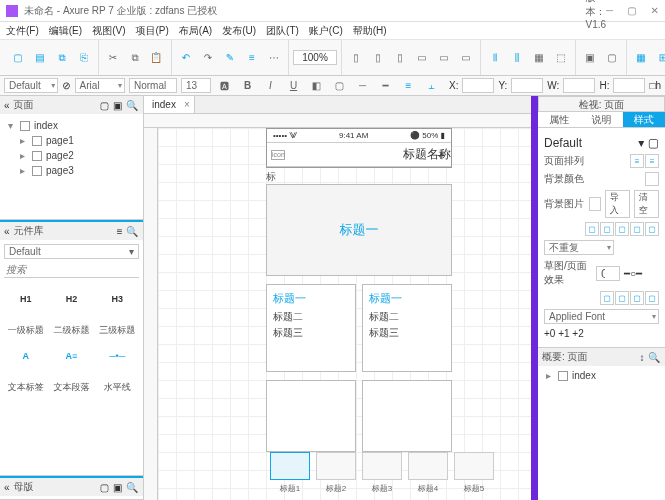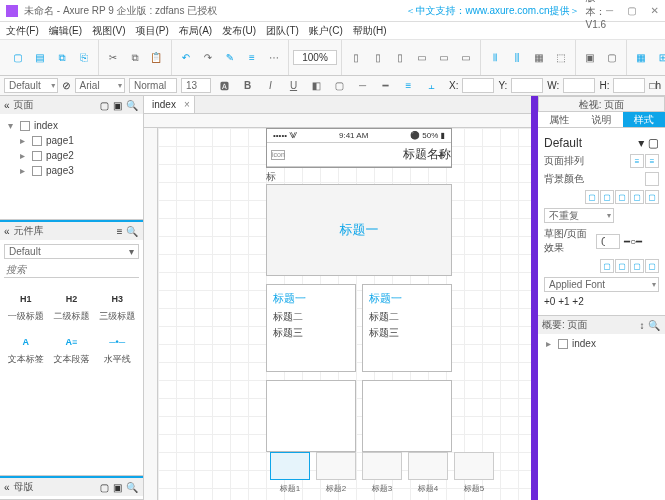--- a/index.html
+++ b/index.html
@@ -26,21 +26,21 @@
 .panel-hdr .ttl{flex:1;color:#555}
 .pages{flex:1;padding:4px}
 .pgitem{display:flex;align-items:center;gap:4px;padding:2px 4px;font-size:10px;color:#444}
 .pgitem::before{content:"▸";color:#888;width:8px}
 .pgitem.root::before{content:"▾"}
 .pgicon{width:10px;height:10px;border:1px solid #999;background:#fff}
 .lib{padding:4px}
 .libsel{width:100%;background:#fff;border:1px solid #ccc;padding:1px 4px;font-size:10px;color:#666;display:flex;justify-content:space-between}
 .search{width:100%;border:none;border-bottom:1px solid #ccc;padding:2px;font-size:10px;color:#999;font-style:italic;margin-top:3px}
 .widgets{display:grid;grid-template-columns:repeat(3,1fr);gap:2px;padding:4px}
-.widget{display:flex;flex-direction:column;align-items:center;padding:4px 2px;font-size:9px;color:#555;gap:2px}
+.widget{display:flex;flex-direction:column;align-items:center;padding:4px 2px;font-size:9px;color:#555;gap:16px}
 .widget .wic{height:18px;display:flex;align-items:center;justify-content:center;font-weight:bold;color:#333}
 .widget.blue .wic{color:#0ea5e9}
 .canvas{flex:1;display:flex;flex-direction:column;background:#fff;position:relative}
 .tabrow{height:18px;background:#f0f0f0;display:flex;align-items:center;border-bottom:1px solid #ccc}
 .tab{background:#fff;border-right:1px solid #ccc;padding:0 18px 0 8px;height:100%;line-height:18px;font-size:10px;position:relative}
 .tab::after{content:"×";position:absolute;right:4px;color:#888}
 .ruler-h{height:14px;background:#f8f8f8;border-bottom:1px solid #ccc}
 .cbody{flex:1;display:flex;overflow:hidden;position:relative}
 .ruler-v{width:14px;background:#f8f8f8;border-right:1px solid #ccc}
 .stage{flex:1;position:relative;background-image:linear-gradient(#eee 1px,transparent 1px),linear-gradient(90deg,#eee 1px,transparent 1px);background-size:18px 18px;overflow:hidden}
@@ -76,22 +76,21 @@
 .alignbtns{display:flex;gap:1px}
 .alignbtns span{width:14px;height:14px;border:1px solid #ccc;display:flex;align-items:center;justify-content:center;font-size:8px;color:#0ea5e9}
 .outline{border-top:1px solid #ccc;flex:1}
 .divider{height:2px;background:#0ea5e9}
 </style>
 </head>
 <body>
 
 <div class="titlebar">
   <div class="logo"></div>
-  <span class="title">未命名 - Axure RP 9 企业版 : zdfans 已授权</span>
-  <span class="link">＜中文支持：www.axure.com.cn提供＞</span>
+  <span class="title">未命名 - Axure RP 7 企业版 : zdfans 已授权</span>
   <span class="title" style="flex:0;margin-left:6px">版本：V1.6</span>
   <div class="winbtns">
     <span>─</span>
     <span>▢</span>
     <span>✕</span>
   </div>
 </div>
 
 <div class="menubar">
   <span>文件(F)</span>
@@ -346,20 +345,26 @@
           <span class="lbl">页面排列</span>
         <div class="alignbtns" style="margin-left:auto">
             <span>≡</span>
             <span>≡</span>
           </div>
       </div>
       <div class="irow">
           <span class="lbl">背景颜色</span>
           <div class="swatch" style="margin-left:auto"></div>
         </div>
+      <div class="irow">
+          <span class="lbl">背景图片</span>
+        <div class="swatch" style="margin-left:auto"></div>
+        <span class="minibtn">导入</span>
+        <span class="minibtn">清空</span>
+      </div>
       <div class="irow" style="justify-content:flex-end">
         <div class="alignbtns">
             <span>▢</span>
             <span>▢</span>
             <span>▢</span>
             <span>▢</span>
             <span>▢</span>
           </div>
       </div>
       <div class="irow" style="justify-content:flex-start">

